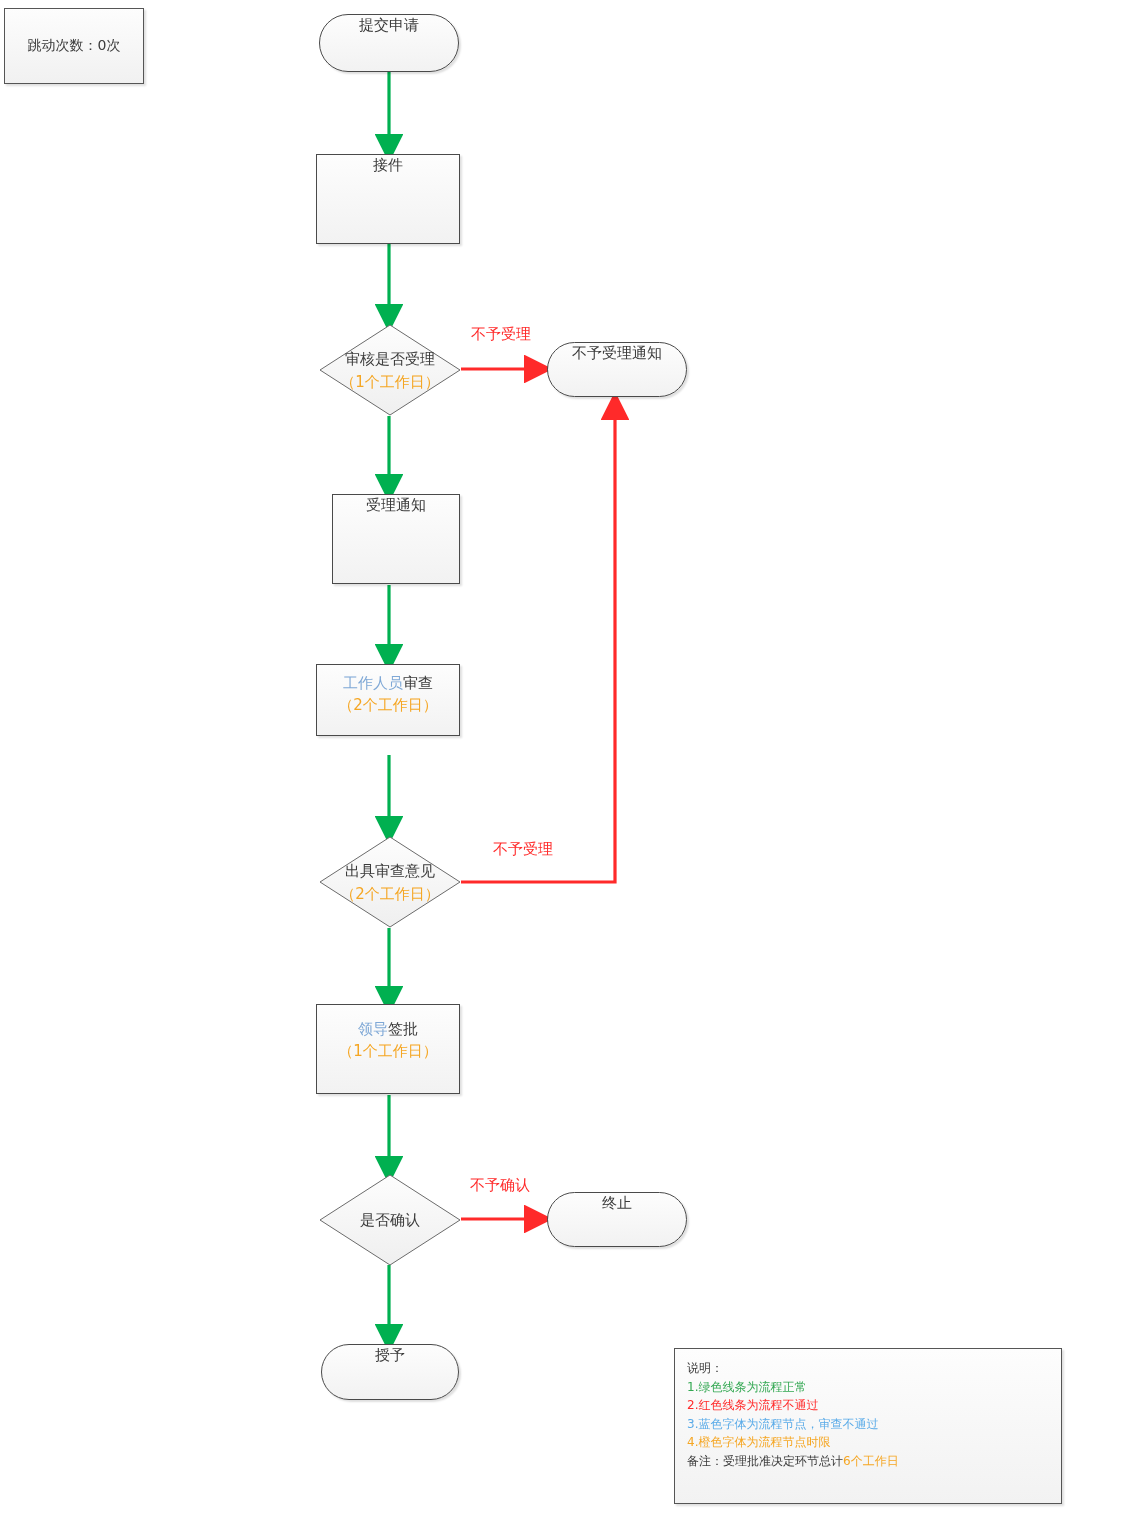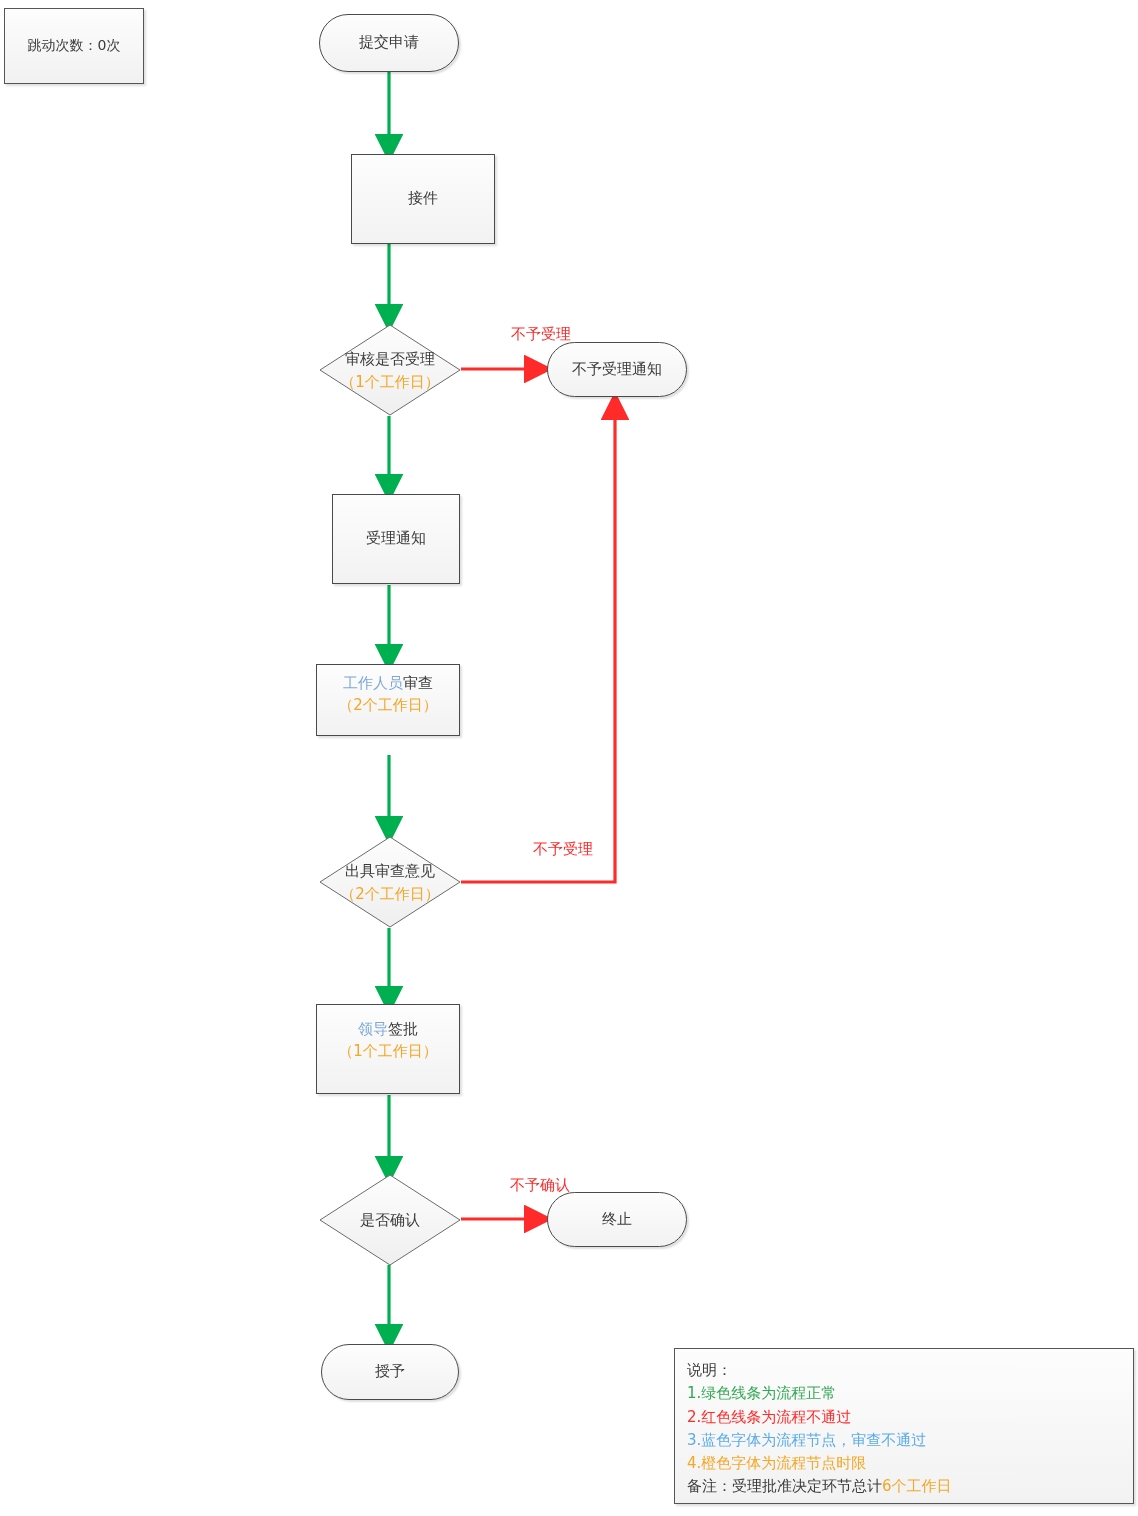--- a/index.html
+++ b/index.html
@@ -28,21 +28,20 @@
     width: 1138px;
     height: 1516px;
     pointer-events: none;
   }
 
   
   .node {
     position: absolute;
     box-sizing: border-box;
     display: flex;
-    align-items: center;
     justify-content: center;
     text-align: center;
     line-height: 1.45;
     color: #3b3b3b;
     font-size: 15px;
     background: linear-gradient(to bottom, #fdfdfd 0%, #f2f2f2 100%);
     border: 1px solid #4a4a4a;
     box-shadow: 2px 2px 2px rgba(0,0,0,0.13);
   }
 
@@ -80,21 +79,20 @@
   .txt-blue   { color: #7fa8d6; }
   .txt-orange { color: #f5a623; }
   .txt-black  { color: #3b3b3b; }
 
   
   .edge-label {
     position: absolute;
     font-size: 15px;
     color: #ff2a2a;
     white-space: nowrap;
-    margin-left: 40px;
   }
 
   
   .counter-box {
     position: absolute;
     left: 4px;
     top: 8px;
     width: 140px;
     height: 76px;
     box-sizing: border-box;
@@ -106,28 +104,28 @@
     box-shadow: 2px 2px 2px rgba(0,0,0,0.13);
     font-size: 14px;
     color: #3b3b3b;
   }
 
   
   .legend-box {
     position: absolute;
     left: 674px;
     top: 1348px;
-    width: 460px;
+    width: 388px;
     height: 156px;
     box-sizing: border-box;
     padding: 10px 12px 8px 12px;
     background: linear-gradient(to bottom, #fdfdfd 0%, #f2f2f2 100%);
     border: 1px solid #555555;
     box-shadow: 2px 2px 2px rgba(0,0,0,0.13);
-    font-size: 15px;
+    font-size: 12px;
     color: #3b3b3b;
     line-height: 1.55;
   }
   .legend-line { white-space: nowrap; }
   .legend-green  { color: #33a852; }
   .legend-red    { color: #ff2a2a; }
   .legend-blue   { color: #5aabe8; }
   .legend-orange { color: #f5a623; }
 </style>
 </head>
@@ -164,21 +162,21 @@
   </svg>
 
   <div class="counter-box">
     <span>跳动次数：0次</span>
   </div>
 
   <div class="node terminator" style="left:319px; top:14px; width:140px; height:58px;">
     <span>提交申请</span>
   </div>
 
-  <div class="node process" style="left:316px; top:154px; width:144px; height:90px;margin-left:35px;">
+  <div class="node process" style="left:316px; top:154px; width:144px; height:90px;">
     <span>接件</span>
   </div>
 
   <div class="decision" style="left:319px; top:324px; width:142px; height:92px;">
     <svg class="diamond-shape" viewBox="0 0 142 92" xmlns="http://www.w3.org/2000/svg">
       <defs>
         <linearGradient id="dg1" x1="0" y1="0" x2="0" y2="1">
           <stop offset="0%" stop-color="#fdfdfd"></stop>
             <stop offset="100%" stop-color="#efefef"></stop>
         </linearGradient>

